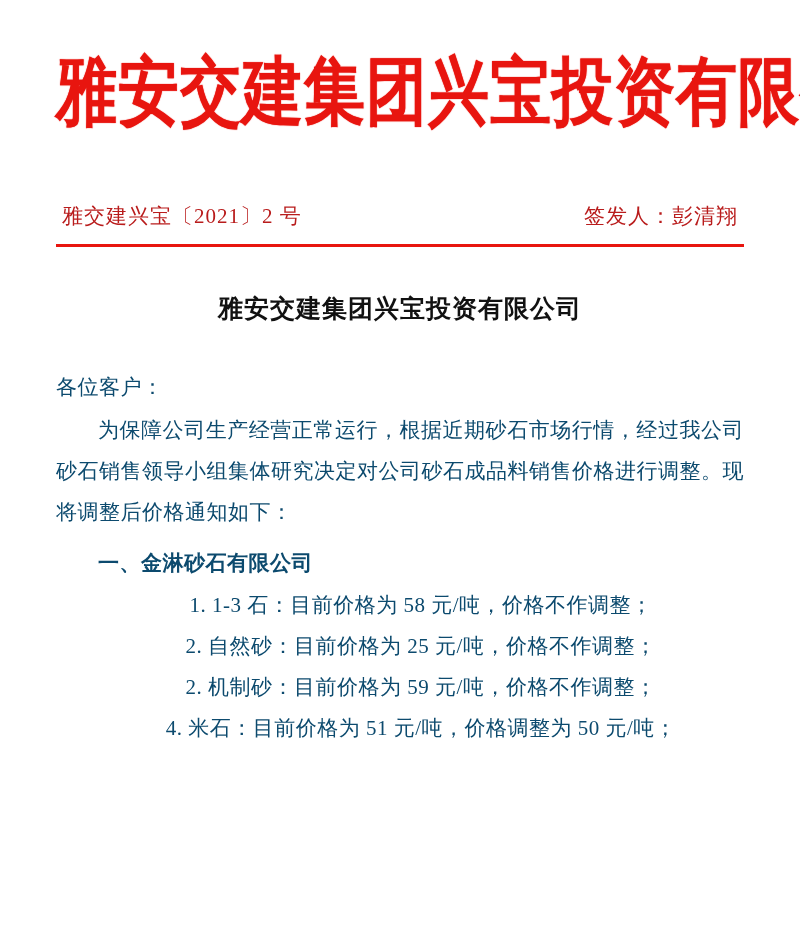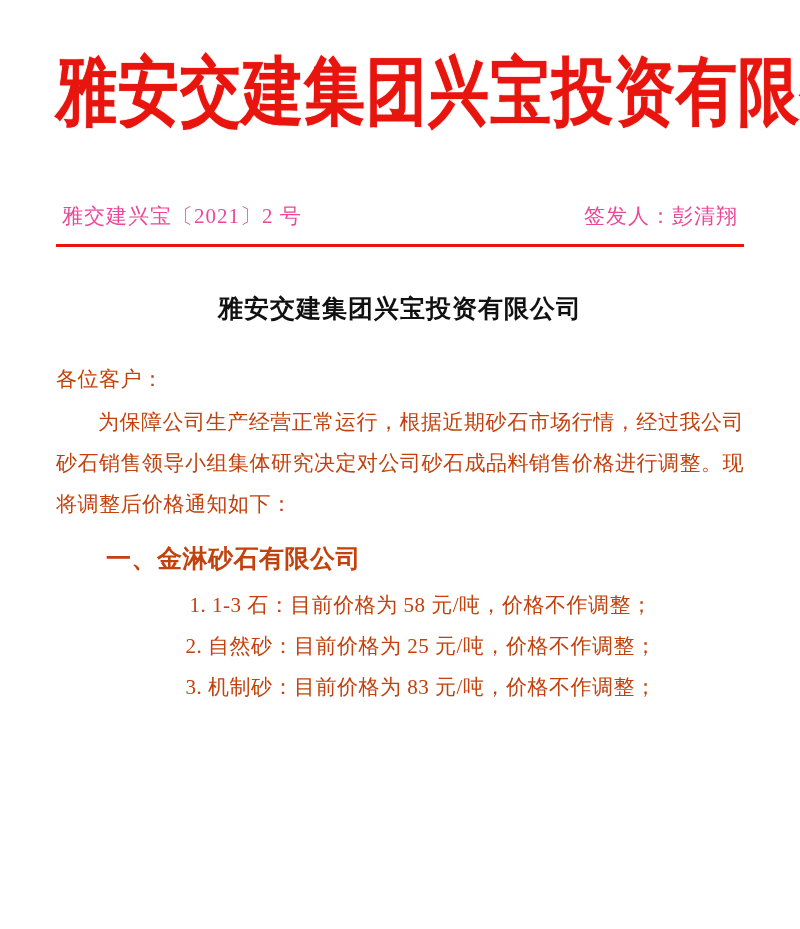--- a/index.html
+++ b/index.html
@@ -37,21 +37,21 @@
     transform-origin: center top;
     text-shadow: 0 0 1px #e8150f;
   }
   
   .docnum-row {
     margin-top: 86px;
     display: flex;
     align-items: flex-end;
     justify-content: space-between;
     font-size: 21px;
-    color: #ec4899;
+    color: #b91c1c;
     padding: 0 6px;
   }
   .docnum-row .docnum,
   .docnum-row .signer {
     letter-spacing: 1px;
     white-space: nowrap;
   }
   .red-rule {
     margin-top: 14px;
     height: 3px;
@@ -67,40 +67,40 @@
     line-height: 1.75;
     letter-spacing: 1px;
     color: #111;
   }
   .title .line {
     display: block;
     white-space: nowrap;
   }
   
   .body-block {
-    margin-top: 28px;
+    margin-top: 36px;
     font-size: 21px;
     line-height: 1.95;
     letter-spacing: 0.5px;
-    color: #c2410c;
+    color: #0c4a6e;
   }
   .salutation {
     margin: 0 0 2px 0;
   }
   .para {
     margin: 0;
     text-indent: 2em;
     text-align: justify;
     text-justify: inter-ideograph;
   }
   .section-head {
     margin: 10px 0 2px 0;
     font-weight: bold;
     text-indent: 2em;
-    font-size: 25px;
+    font-size: 21px;
   }
   .item {
     margin: 0;
     text-indent: 2em;
     white-space: nowrap;
     text-align: center;
   }
 </style>
 </head>
 <body>
@@ -122,16 +122,17 @@
 
   <div class="body-block">
     <p class="salutation">各位客户：</p>
 
     <p class="para">为保障公司生产经营正常运行，根据近期砂石市场行情，经过我公司砂石销售领导小组集体研究决定对公司砂石成品料销售价格进行调整。现将调整后价格通知如下：</p>
 
     <p class="section-head">一、金淋砂石有限公司</p>
 
     <p class="item">1. 1-3 石：目前价格为 58 元/吨，价格不作调整；</p>
     <p class="item">2. 自然砂：目前价格为 25 元/吨，价格不作调整；</p>
-    <p class="item">3. 机制砂：目前价格为 83 元/吨，价格不作调整；</p>
+    <p class="item">2. 机制砂：目前价格为 59 元/吨，价格不作调整；</p>
+    <p class="item">4. 米石：目前价格为 51 元/吨，价格调整为 50 元/吨；</p>
   </div>
 
 </div>
 
 </body></html>

